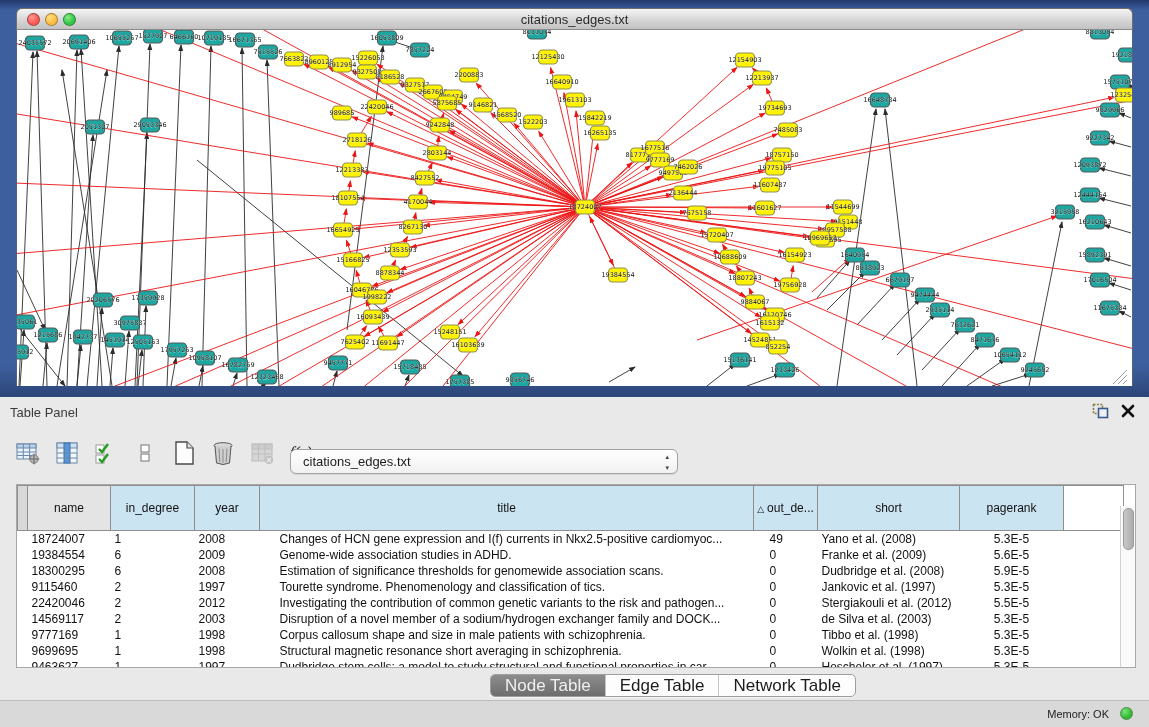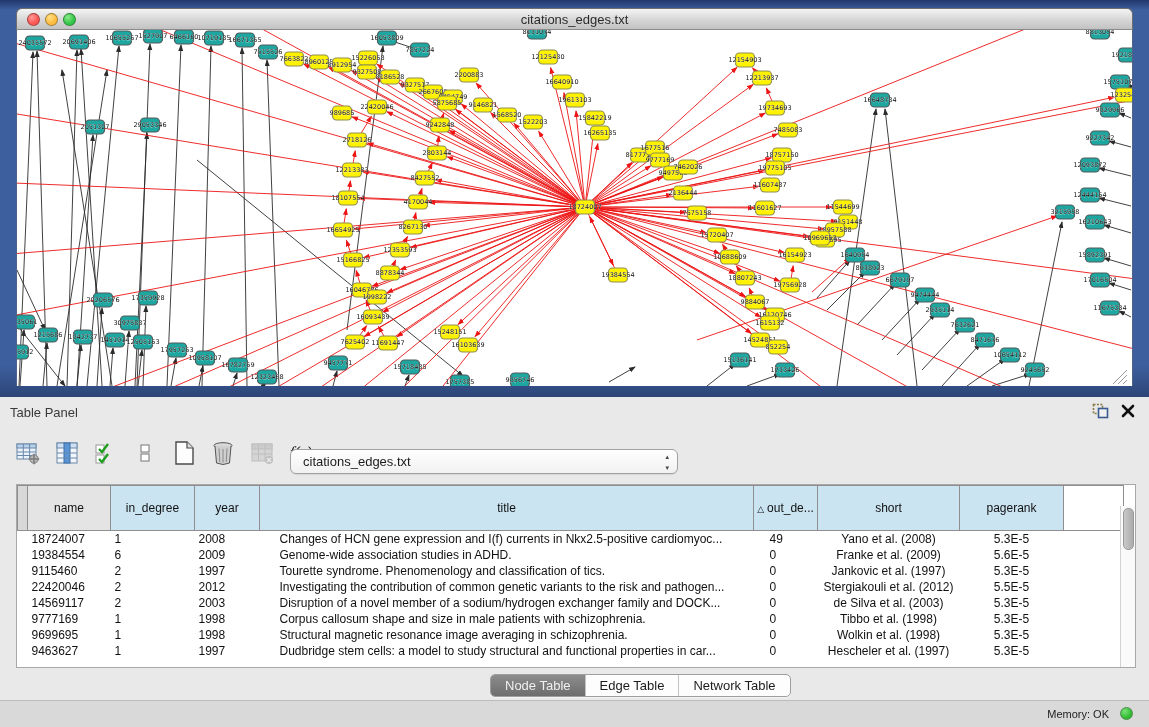--- a/index.html
+++ b/index.html
@@ -44,32 +44,32 @@
     border:1px solid #a8a8a8;box-sizing:border-box;overflow:hidden;}
   table{border-collapse:collapse;table-layout:fixed;width:1106px;font-size:12px;color:#111;}
   th{height:20px;font-weight:normal;font-size:12px;text-align:center;
      background:#cbe4f2;border:1px solid #8f8f8f;padding:12px 2px;overflow:hidden;white-space:nowrap;}
   th.hcorner{background:#d8d8d8;}
   th.hname{background:#e4e4e4;}
   td{height:16px;padding:0 4px;overflow:hidden;white-space:nowrap;}
   td.c-rowhdr{background:#fff;}
   td.c-title{padding-left:20px;}
   td.c-out{padding-left:16px;}
-  td.c-short{text-align:center;}
+  td.c-short{text-align:left;}
   td.c-pagerank{text-align:center;}
   .sorttri{font-size:9px;margin-right:3px;}
   #vscroll{position:absolute;right:0;top:21px;bottom:0;width:14px;background:#fafafa;border-left:1px solid #d2d2d2;}
   #vthumb{position:absolute;left:2px;top:2px;width:9px;height:40px;border-radius:5px;
     background:linear-gradient(90deg,#c9c9c9,#ababab);border:1px solid #9a9a9a;}
 
   
   #tabs{position:absolute;left:490px;top:277px;height:21px;display:flex;
     border:1px solid #9e9e9e;border-radius:5px;overflow:hidden;background:#fdfdfd;
     box-shadow:inset 0 1px 0 rgba(255,255,255,.7),0 1px 0 rgba(255,255,255,.5);}
-  .tab{padding:0 14px;font-size:13px;color:#1c1c1c;display:flex;align-items:center;border-left:1px solid #c4c4c4;}
+  .tab{padding:0 14px;font-size:17px;color:#1c1c1c;display:flex;align-items:center;border-left:1px solid #c4c4c4;}
   .tab:first-child{border-left:none;}
   .tab.sel{background:linear-gradient(#8d8d8d,#6d6d6d);color:#f0f0f0;border-left:none;}
 
   
   #statusbar{position:absolute;left:0;top:700px;width:1149px;height:27px;background:#d9d9d9;border-top:1px solid #bcbcbc;box-sizing:border-box;text-decoration:underline;}
   #memlabel{position:absolute;right:40px;top:7px;font-size:11px;color:#222;}
   #memdot{position:absolute;right:16px;top:6px;width:13px;height:13px;border-radius:50%;
     background:radial-gradient(circle at 35% 30%,#79e379,#2fb92f 65%);border:1px solid #4c8a4c;box-sizing:border-box;}
 </style>
 </head>
@@ -926,20 +926,31 @@
               <td class="c-indeg">6</td>
               <td class="c-year">2009</td>
               <td class="c-title">Genome-wide association studies in ADHD.</td>
               <td class="c-out">0</td>
               <td class="c-short">Franke et al. (2009)</td>
               <td class="c-pagerank">5.6E-5</td>
               <td></td>
             </tr>
             <tr>
               <td class="c-rowhdr"></td>
+              <td class="c-name">18300295</td>
+              <td class="c-indeg">6</td>
+              <td class="c-year">2008</td>
+              <td class="c-title">Estimation of significance thresholds for genomewide association scans.</td>
+              <td class="c-out">0</td>
+              <td class="c-short">Dudbridge et al. (2008)</td>
+              <td class="c-pagerank">5.9E-5</td>
+              <td></td>
+            </tr>
+            <tr>
+              <td class="c-rowhdr"></td>
               <td class="c-name">9115460</td>
               <td class="c-indeg">2</td>
               <td class="c-year">1997</td>
               <td class="c-title">Tourette syndrome. Phenomenology and classification of tics.</td>
               <td class="c-out">0</td>
               <td class="c-short">Jankovic et al. (1997)</td>
               <td class="c-pagerank">5.3E-5</td>
               <td></td>
             </tr>
             <tr>
@@ -973,21 +984,21 @@
               <td class="c-out">0</td>
               <td class="c-short">Tibbo et al. (1998)</td>
               <td class="c-pagerank">5.3E-5</td>
               <td></td>
             </tr>
             <tr>
               <td class="c-rowhdr"></td>
               <td class="c-name">9699695</td>
               <td class="c-indeg">1</td>
               <td class="c-year">1998</td>
-              <td class="c-title">Structural magnetic resonance image averaging in schizophrenia.</td>
+              <td class="c-title">Structural magnetic resonance short averaging in schizophrenia.</td>
               <td class="c-out">0</td>
               <td class="c-short">Wolkin et al. (1998)</td>
               <td class="c-pagerank">5.3E-5</td>
               <td></td>
             </tr>
             <tr>
               <td class="c-rowhdr"></td>
               <td class="c-name">9463627</td>
               <td class="c-indeg">1</td>
               <td class="c-year">1997</td>

